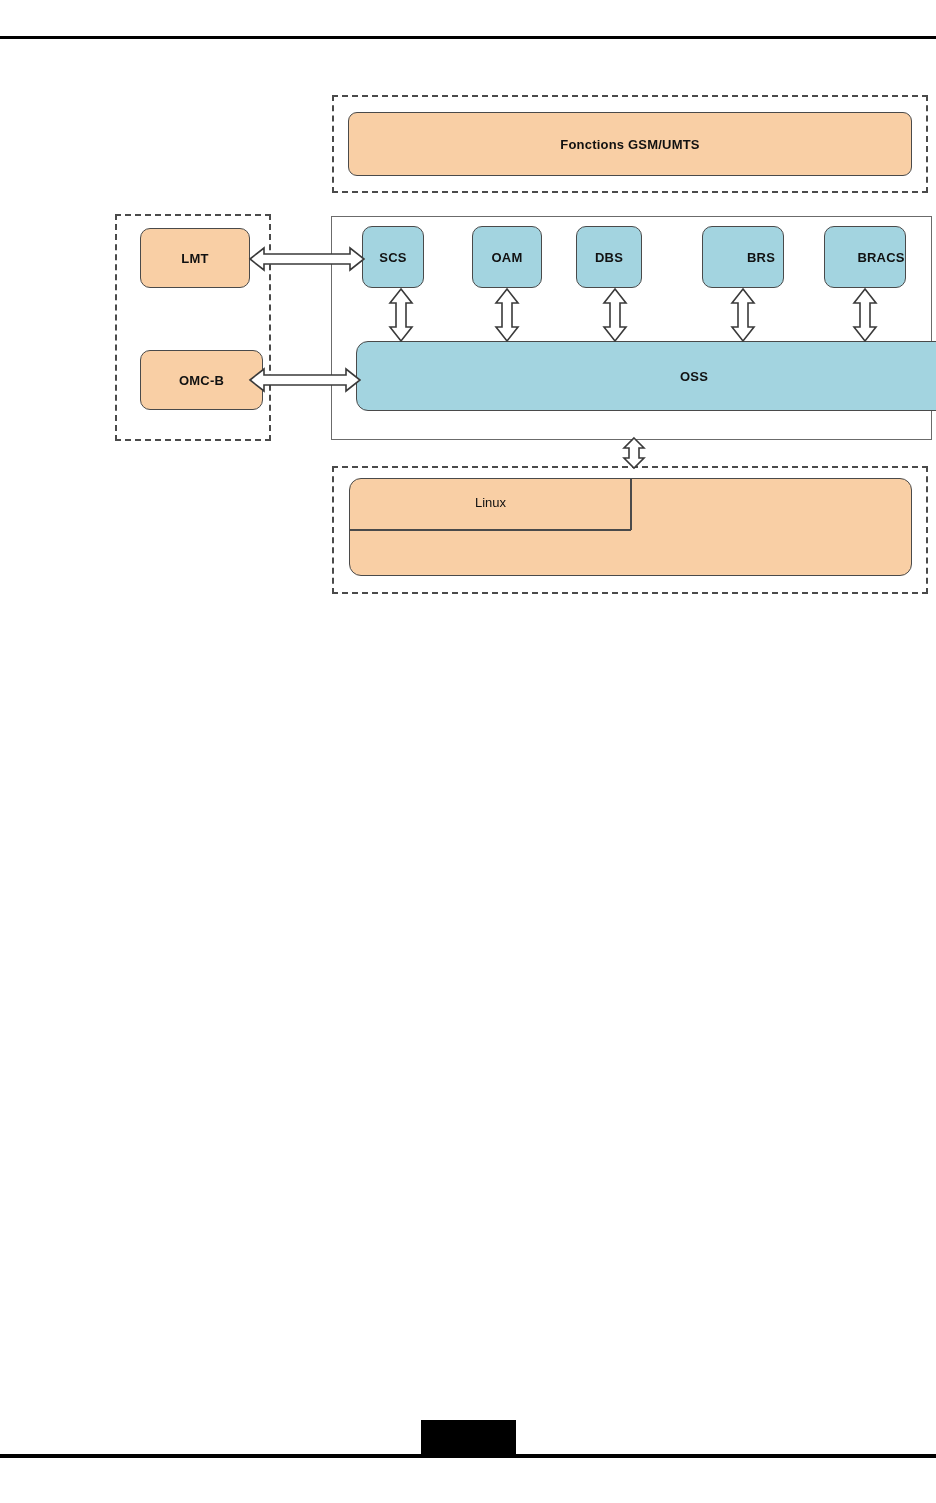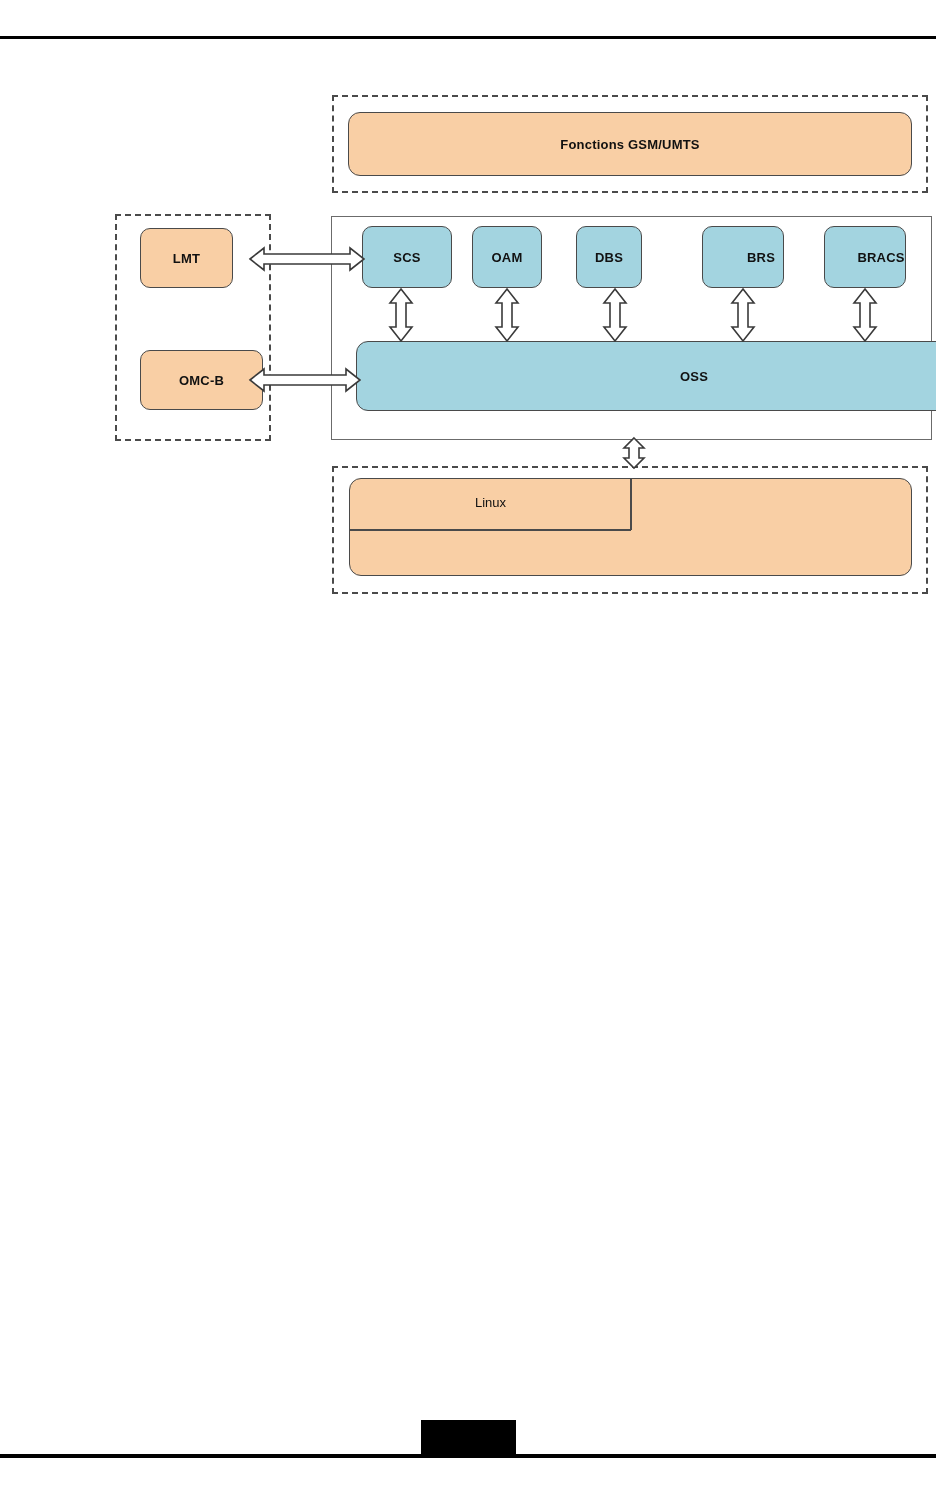--- a/index.html
+++ b/index.html
@@ -124,37 +124,37 @@
 </style>
 </head>
 <body>
 
 <div class="page-rule" id="header-rule"></div>
 <div class="page-rule" id="footer-rule"></div>
 <div id="footer-block"></div>
 
 <div class="dashed-box" style="left:332px; top:95px; width:596px; height:98px;">
 </div>
-<div class="node peach wide-radius" style="left:348px; top:112px; width:564px; height:64px;">
+<div class="node peach wide-radius" style="left:348px; top:112px; width:564px; height:64px;border-radius:9px;">
   <span>Fonctions GSM/UMTS</span>
 </div>
 
 <div class="dashed-box" style="left:115px; top:214px; width:156px; height:227px;">
 </div>
-<div class="node peach" style="left:140px; top:228px; width:93px; height:60px;">
+<div class="node peach" style="left:140px; top:228px; width:110px; height:60px;">
   <span>LMT</span>
 </div>
 <div class="node peach" style="left:140px; top:350px; width:123px; height:60px;text-align:center;">
   <span>OMC-B</span>
 </div>
 
 <div class="solid-box" style="left:331px; top:216px; width:601px; height:224px;">
 </div>
 
-<div class="node blue" style="left:362px; top:226px; width:90px; height:62px;">
+<div class="node blue" style="left:362px; top:226px; width:62px; height:62px;">
   <span>SCS</span>
 </div>
 <div class="node blue" style="left:472px; top:226px; width:70px; height:62px;text-align:right;">
   <span>OAM</span>
 </div>
 <div class="node blue" style="left:576px; top:226px; width:66px; height:62px;">
   <span>DBS</span>
 </div>
 <div class="node blue" style="left:702px; top:226px; width:82px; height:62px;padding-left:36px;">
   <span>BRS</span>

